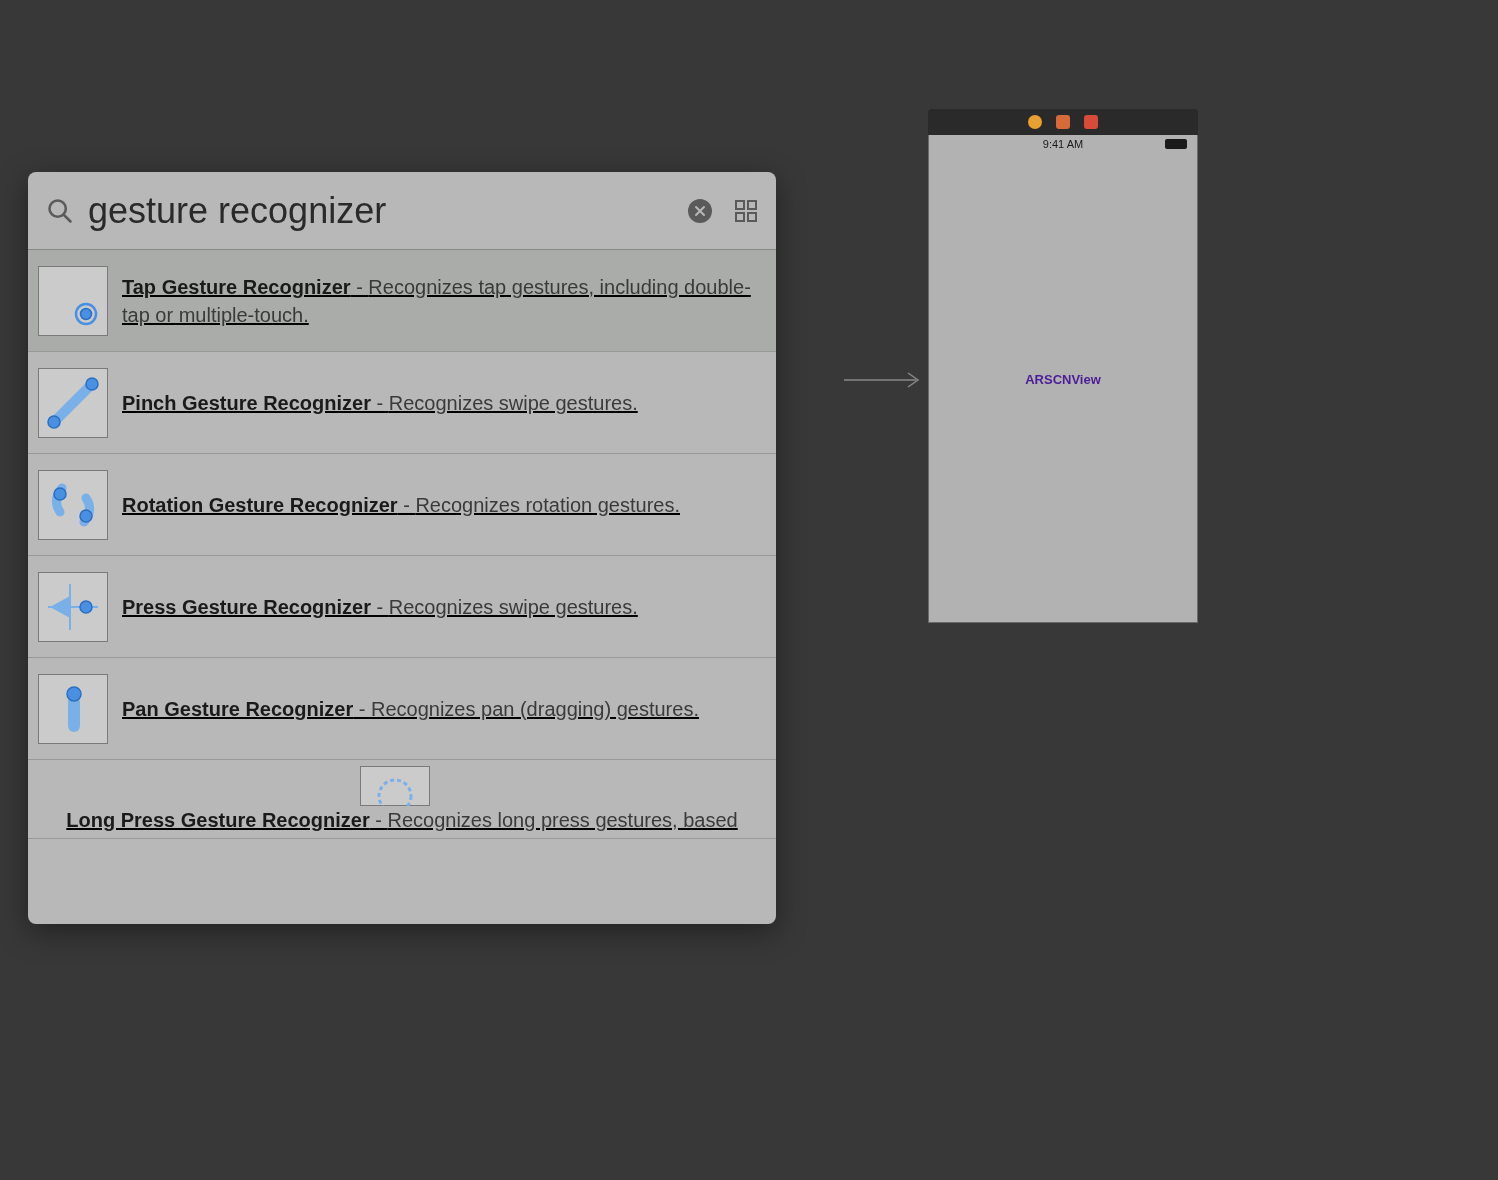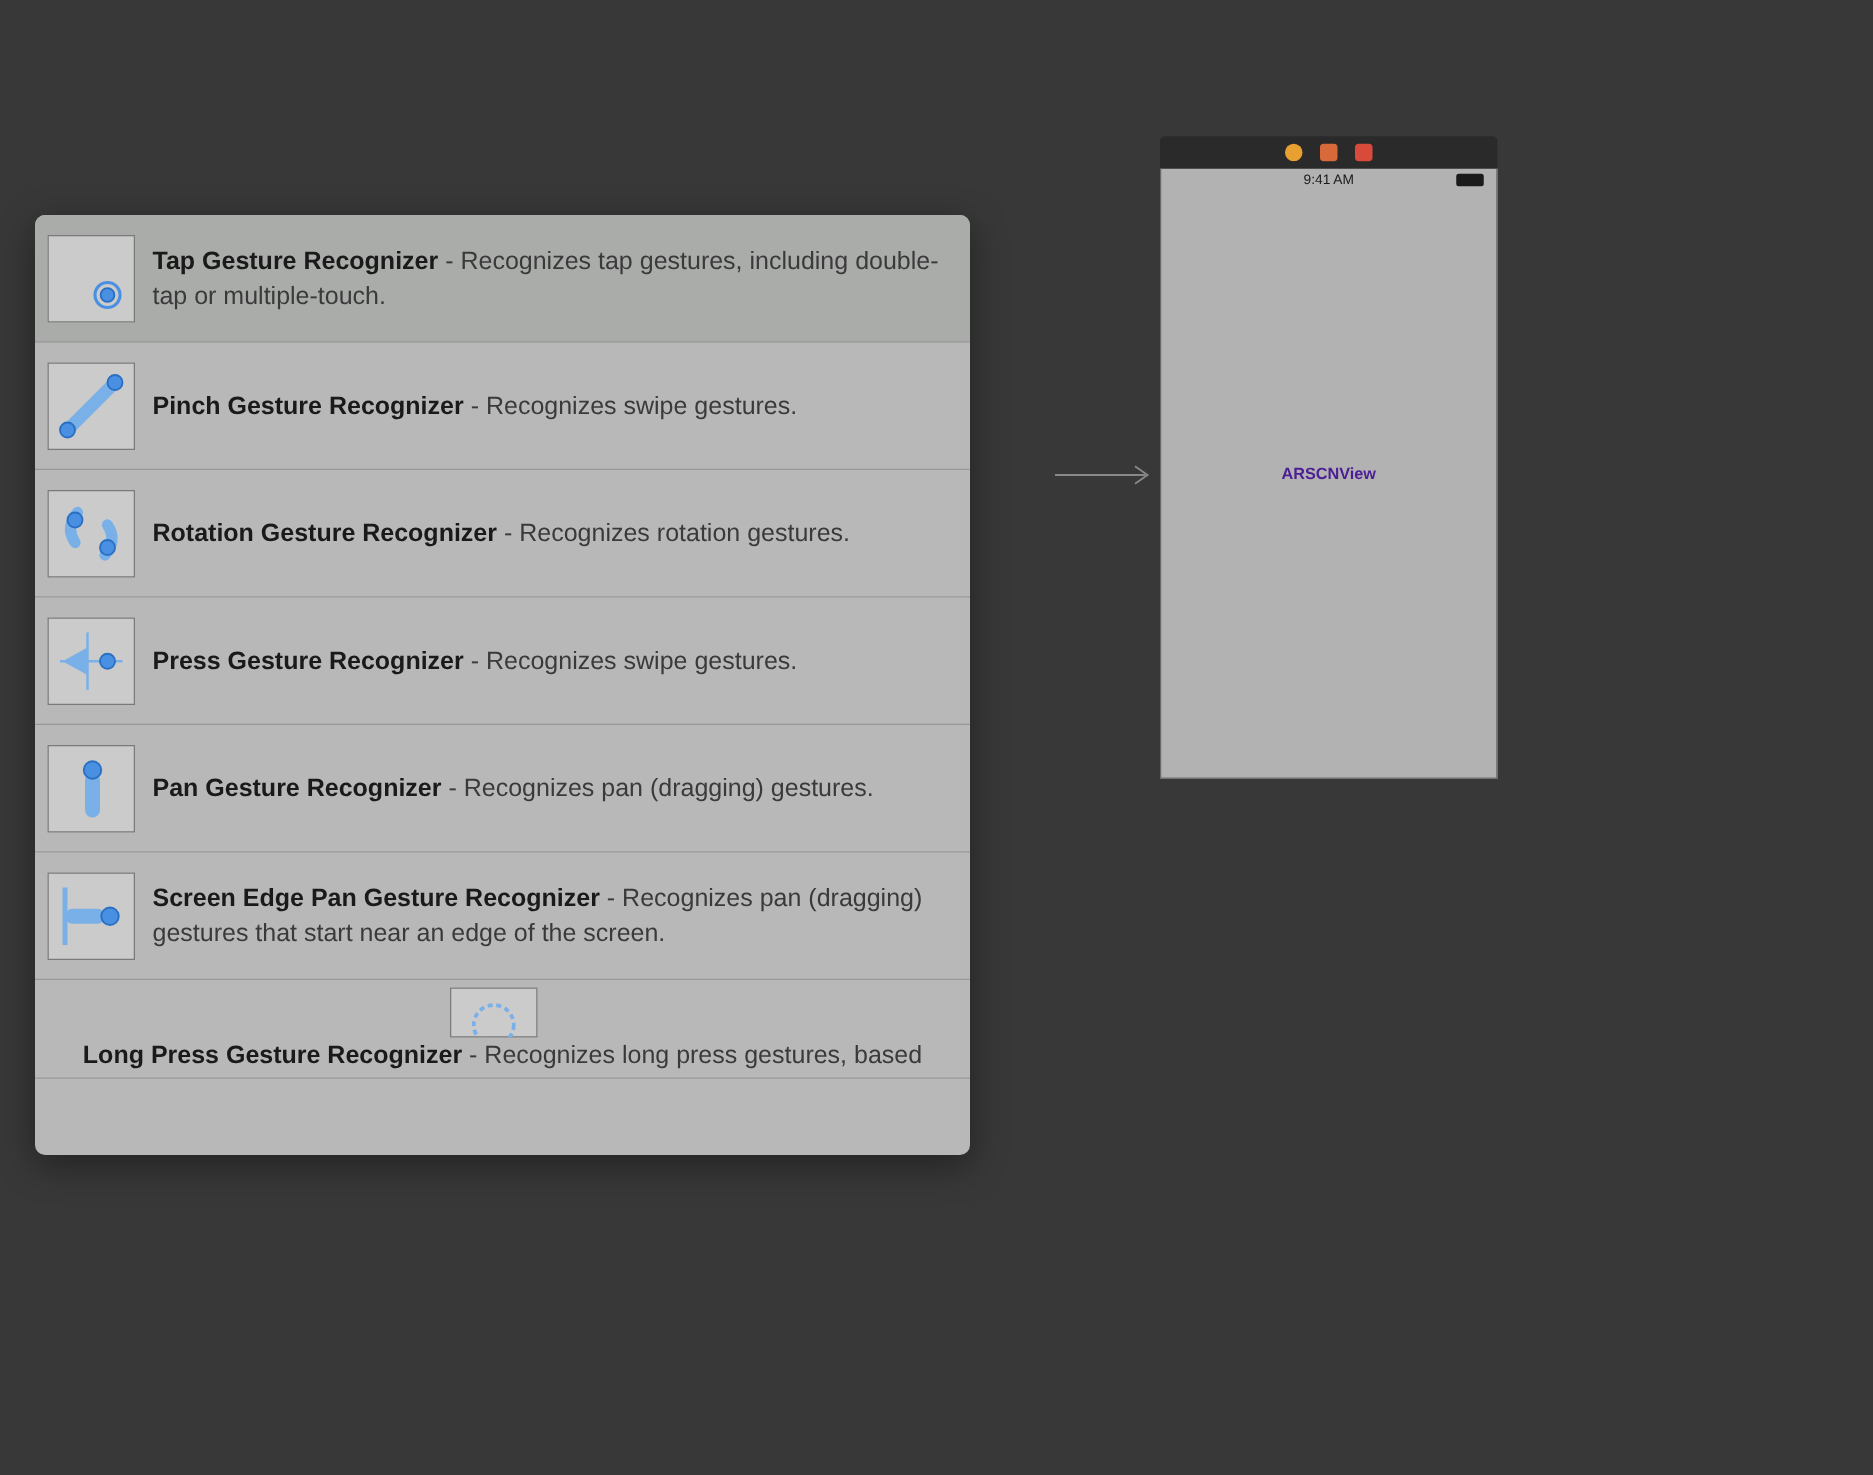--- a/index.html
+++ b/index.html
@@ -88,20 +88,21 @@
       overflow-y: auto;
     }
     
     .result-item {
       display: flex;
       align-items: center;
       padding: 4px 10px;
       border-bottom: 1px solid #999;
       cursor: pointer;
       min-height: 102px;
+      text-decoration: underline;
     }
     
     .result-item:first-child {
       background: #aaacaa;
     }
     
     .result-icon {
       width: 70px;
       height: 70px;
       border: 1px solid #7a7a7a;
@@ -238,20 +239,43 @@
     <div class="status-bar">
       <span></span>
       <span class="status-time">9:41 AM</span>
       <span class="battery-icon"></span>
     </div>
     <div class="view-label">ARSCNView</div>
   </div>
 </div>
 
 <div class="library-panel">
+  <div class="search-bar">
+    <span class="search-icon">
+      <svg viewBox="0 0 24 24" width="28" height="28">
+        <circle cx="10" cy="10" r="7" fill="none" stroke="#5a5a5a" stroke-width="2.2"></circle>
+        <line x1="15" y1="15" x2="21" y2="21" stroke="#5a5a5a" stroke-width="2.2" stroke-linecap="round"></line>
+      </svg>
+    </span>
+    <input class="search-input" type="text" value="gesture recognizer" style="">
+    <div class="clear-button">
+      <svg viewBox="0 0 12 12">
+        <line x1="2" y1="2" x2="10" y2="10" stroke="#b8b8b8" stroke-width="2" stroke-linecap="round"></line>
+        <line x1="10" y1="2" x2="2" y2="10" stroke="#b8b8b8" stroke-width="2" stroke-linecap="round"></line>
+      </svg>
+    </div>
+    <div class="grid-view-button">
+      <svg viewBox="0 0 24 24" width="24" height="24">
+        <rect x="2" y="2" width="8" height="8" fill="none" stroke="#5a5a5a" stroke-width="2"></rect>
+        <rect x="14" y="2" width="8" height="8" fill="none" stroke="#5a5a5a" stroke-width="2"></rect>
+        <rect x="2" y="14" width="8" height="8" fill="none" stroke="#5a5a5a" stroke-width="2"></rect>
+        <rect x="14" y="14" width="8" height="8" fill="none" stroke="#5a5a5a" stroke-width="2"></rect>
+      </svg>
+    </div>
+  </div>
 
   <div class="results-list">
 
     <div class="result-item">
       <div class="result-icon">
         <svg width="66" height="66" viewBox="0 0 66 66">
           <circle cx="46" cy="46" r="10" class="blue-ring"></circle>
           <circle cx="46" cy="46" r="5.5" class="blue-dot"></circle>
         </svg>
       </div>
@@ -306,32 +330,20 @@
         <svg width="66" height="66" viewBox="0 0 66 66">
           <rect x="28" y="20" width="12" height="36" rx="6" class="blue-shape"></rect>
           <circle cx="34" cy="18" r="7" class="blue-dot"></circle>
         </svg>
       </div>
       <div class="result-text">
         <span class="result-title">Pan Gesture Recognizer</span><span class="result-sep"> - </span><span>Recognizes pan (dragging) gestures.</span>
       </div>
     </div>
 
-    <div class="result-item">
-      <div class="result-icon">
-        <svg width="66" height="66" viewBox="0 0 66 66">
-          <line x1="12" y1="10" x2="12" y2="56" stroke="#7ab0e8" stroke-width="4"></line>
-          <rect x="12" y="27" width="32" height="12" rx="6" class="blue-shape"></rect>
-          <circle cx="48" cy="33" r="7" class="blue-dot"></circle>
-        </svg>
-      </div>
-      <div class="result-text">
-        <span class="result-title">Screen Edge Pan Gesture Recognizer</span><span class="result-sep"> - </span><span>Recognizes pan (dragging) gestures that start near an edge of the screen.</span>
-      </div>
-    </div>
 
     <div class="result-item" style="min-height:40px;padding-top:6px;flex-direction:column;">
       <div class="result-icon" style="height:40px;">
         <svg width="66" height="40" viewBox="0 0 66 40">
           <circle cx="33" cy="30" r="16" fill="none" stroke="#7ab0e8" stroke-width="3" stroke-dasharray="4 3"></circle>
         </svg>
       </div>
       <div class="result-text">
         <span class="result-title">Long Press Gesture Recognizer</span><span class="result-sep"> - </span><span>Recognizes long press gestures, based</span>
       </div>

